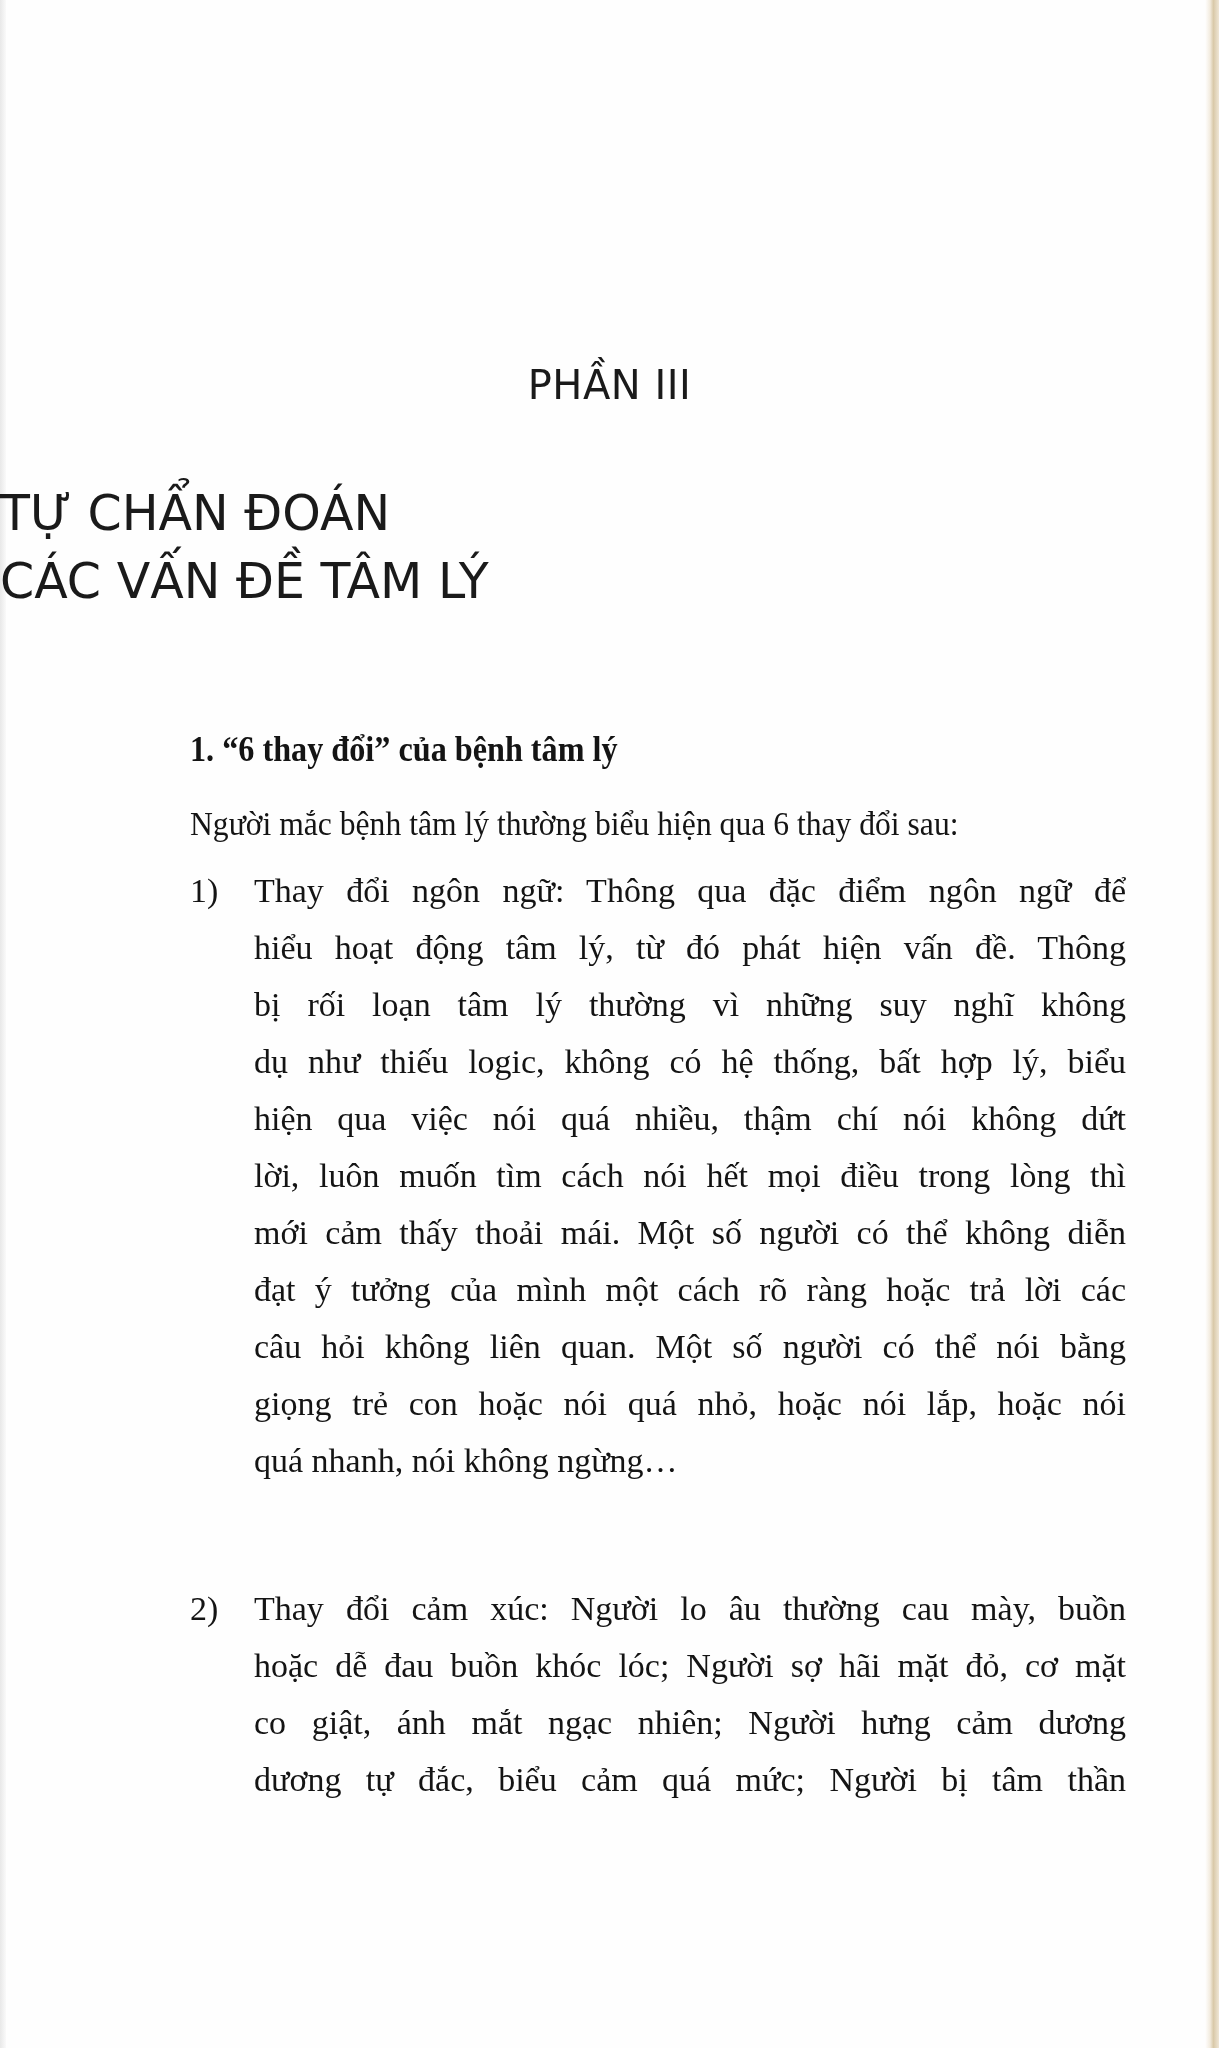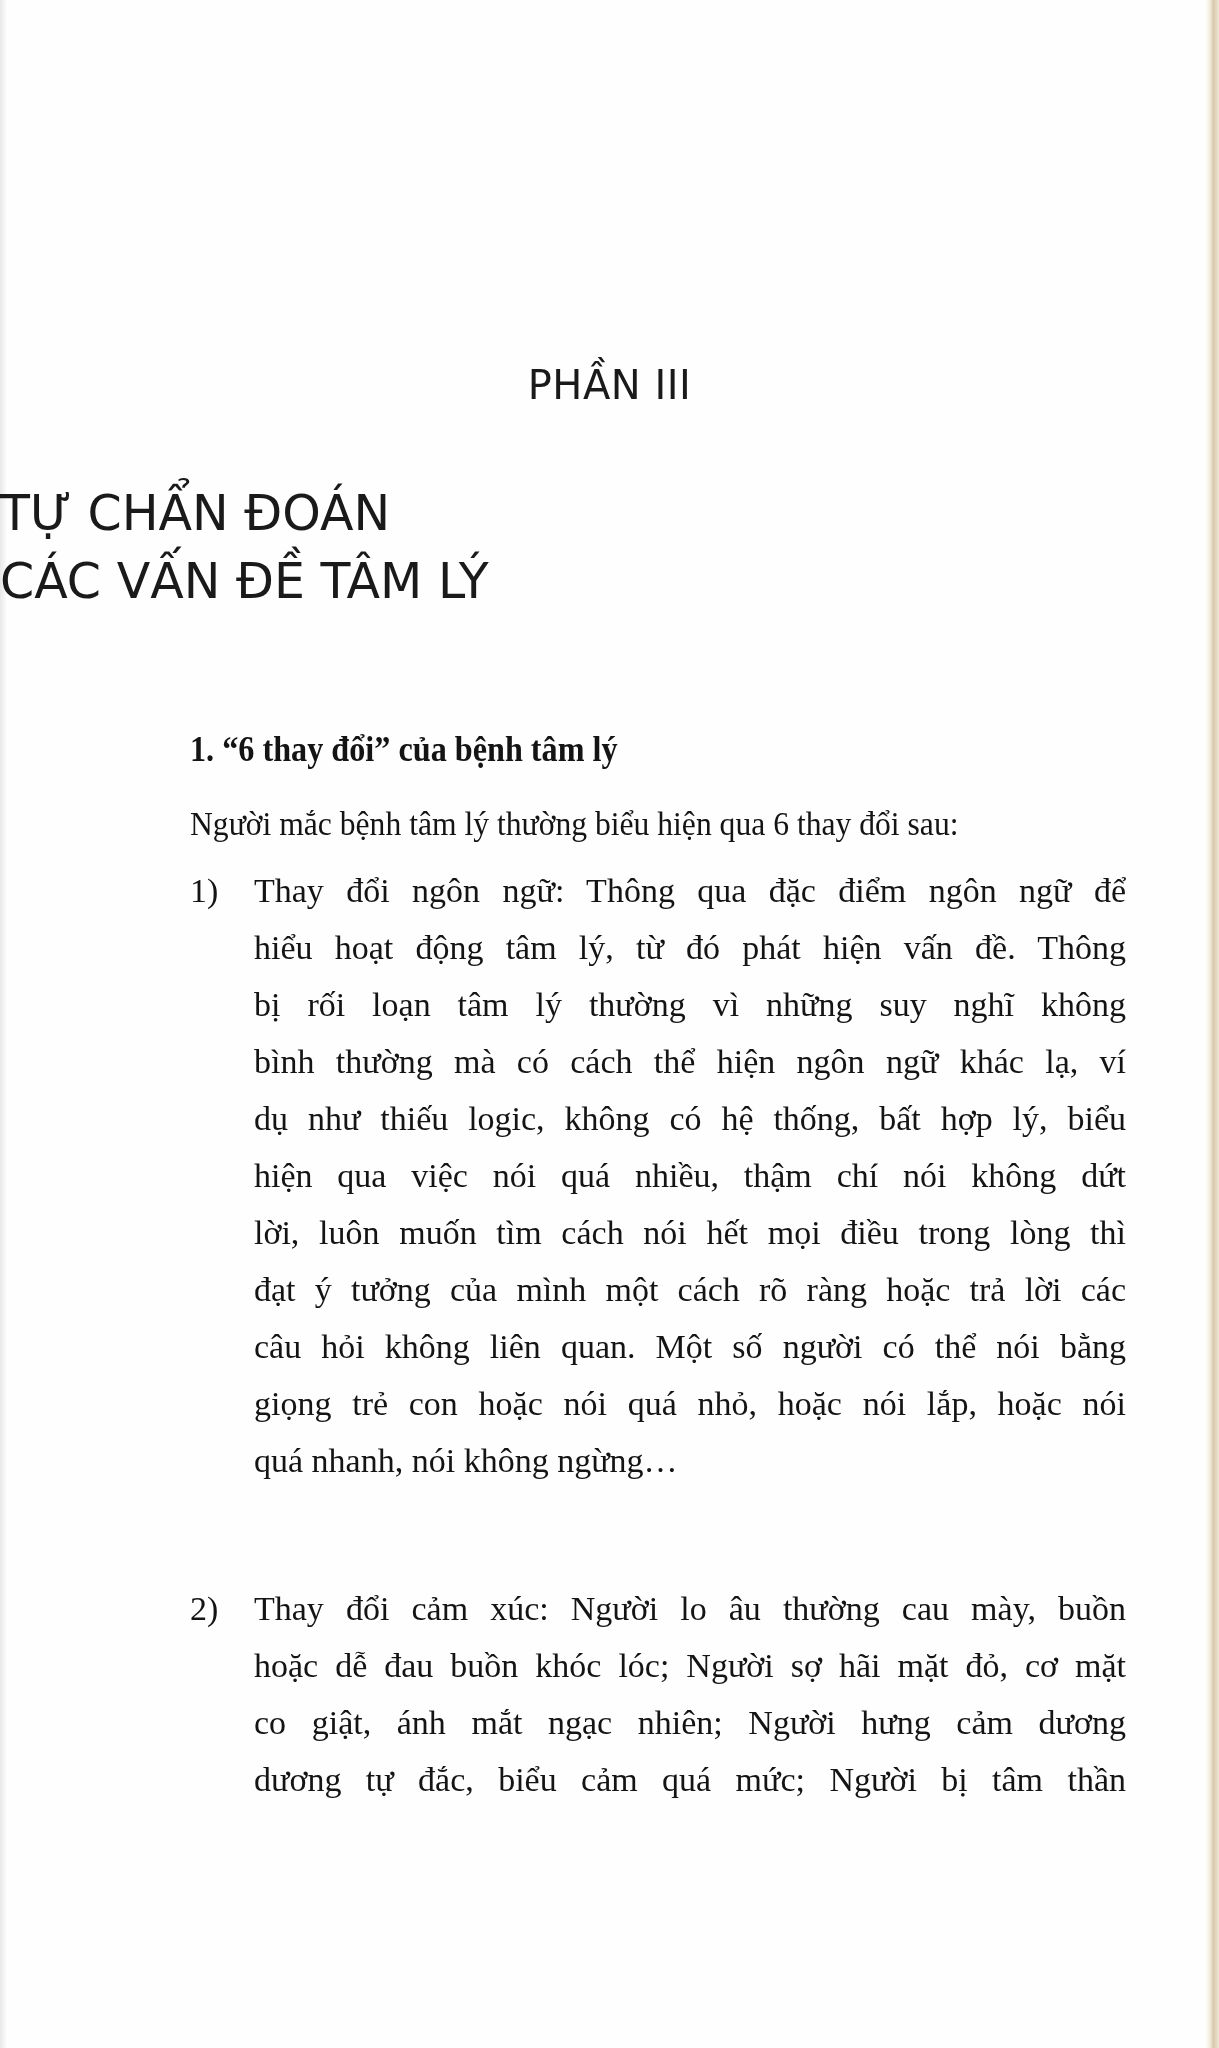--- a/index.html
+++ b/index.html
@@ -130,24 +130,24 @@
   <div class="section-heading">1. “6 thay đổi” của bệnh tâm lý</div>
 
   <div class="intro">Người mắc bệnh tâm lý thường biểu hiện qua 6 thay đổi sau:</div>
 
   <div class="list-item" style="top: 862px;">
     <span class="item-num">1)</span>
     <div class="item-lines">
       <span class="line">Thay đổi ngôn ngữ: Thông qua đặc điểm ngôn ngữ để</span>
       <span class="line">hiểu hoạt động tâm lý, từ đó phát hiện vấn đề. Thông</span>
       <span class="line">bị rối loạn tâm lý thường vì những suy nghĩ không</span>
-      <span class="line">bình thường mà có cách thể hiện ngôn ngữ khác lạ, ví</span>
       <span class="line">dụ như thiếu logic, không có hệ thống, bất hợp lý, biểu</span>
       <span class="line">hiện qua việc nói quá nhiều, thậm chí nói không dứt</span>
       <span class="line">lời, luôn muốn tìm cách nói hết mọi điều trong lòng thì</span>
+      <span class="line">mới cảm thấy thoải mái. Một số người có thể không diễn</span>
       <span class="line">đạt ý tưởng của mình một cách rõ ràng hoặc trả lời các</span>
       <span class="line">câu hỏi không liên quan. Một số người có thể nói bằng</span>
       <span class="line">giọng trẻ con hoặc nói quá nhỏ, hoặc nói lắp, hoặc nói</span>
       <span class="line last">quá nhanh, nói không ngừng…</span>
     </div>
   </div>
 
   <div class="list-item" style="top: 1580px;">
     <span class="item-num">2)</span>
     <div class="item-lines">

